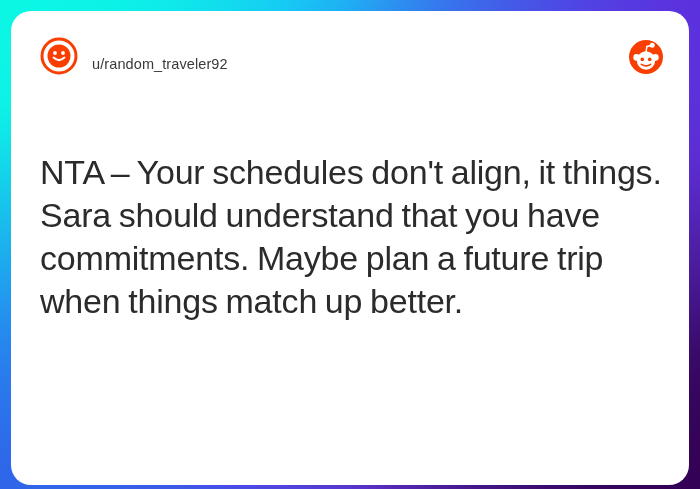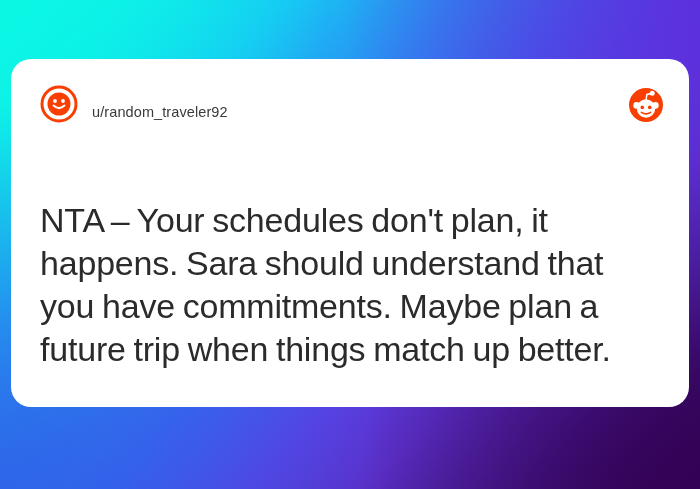--- a/index.html
+++ b/index.html
@@ -43,26 +43,25 @@
       radial-gradient(circle at 100% 100%, rgba(52,2,86,0.92) 0%, rgba(52,2,86,0.0) 40%),
       radial-gradient(circle at 0% 0%, rgba(10,247,228,0.85) 0%, rgba(10,247,228,0.0) 38%);
     pointer-events: none;
   }
 
   #card {
     position: absolute;
     left: 11px;
     top: 11px;
     width: 678px;
-    height: 348px;
+    height: 474px;
     background: #ffffff;
     border-radius: 20px;
     box-sizing: border-box;
     overflow: hidden;
-    margin-top: 48px;
   }
 
   #card-header {
     position: absolute;
     left: 0;
     top: 0;
     right: 0;
     height: 90px;
   }
 
@@ -137,17 +136,17 @@
           <circle cx="23.2" cy="5.2" r="2.5" fill="#ffffff"></circle>
           <path d="M17 12.2 L17.9 6.4 L22.4 5.4" fill="none" stroke="#ffffff" stroke-width="1.5" stroke-linecap="round"></path>
           <circle cx="13.3" cy="19.4" r="1.8" fill="#f93e02"></circle>
           <circle cx="20.7" cy="19.4" r="1.8" fill="#f93e02"></circle>
           <path d="M12.4 24.3 Q17 27.4 21.6 24.3" fill="none" stroke="#f93e02" stroke-width="1.6" stroke-linecap="round"></path>
         </svg>
       </span>
 
     </div>
 
-    <div id="post-body">NTA – Your schedules don't plan, it happens. Sara should understand that you have commitments. Maybe plan a future trip when things match up better.</div>
+    <div id="post-body">NTA – Your schedules don't align, it things. Sara should understand that you have commitments. Maybe plan a future trip when things match up better.</div>
 
   </div>
 
 </div>
 
 </body></html>

